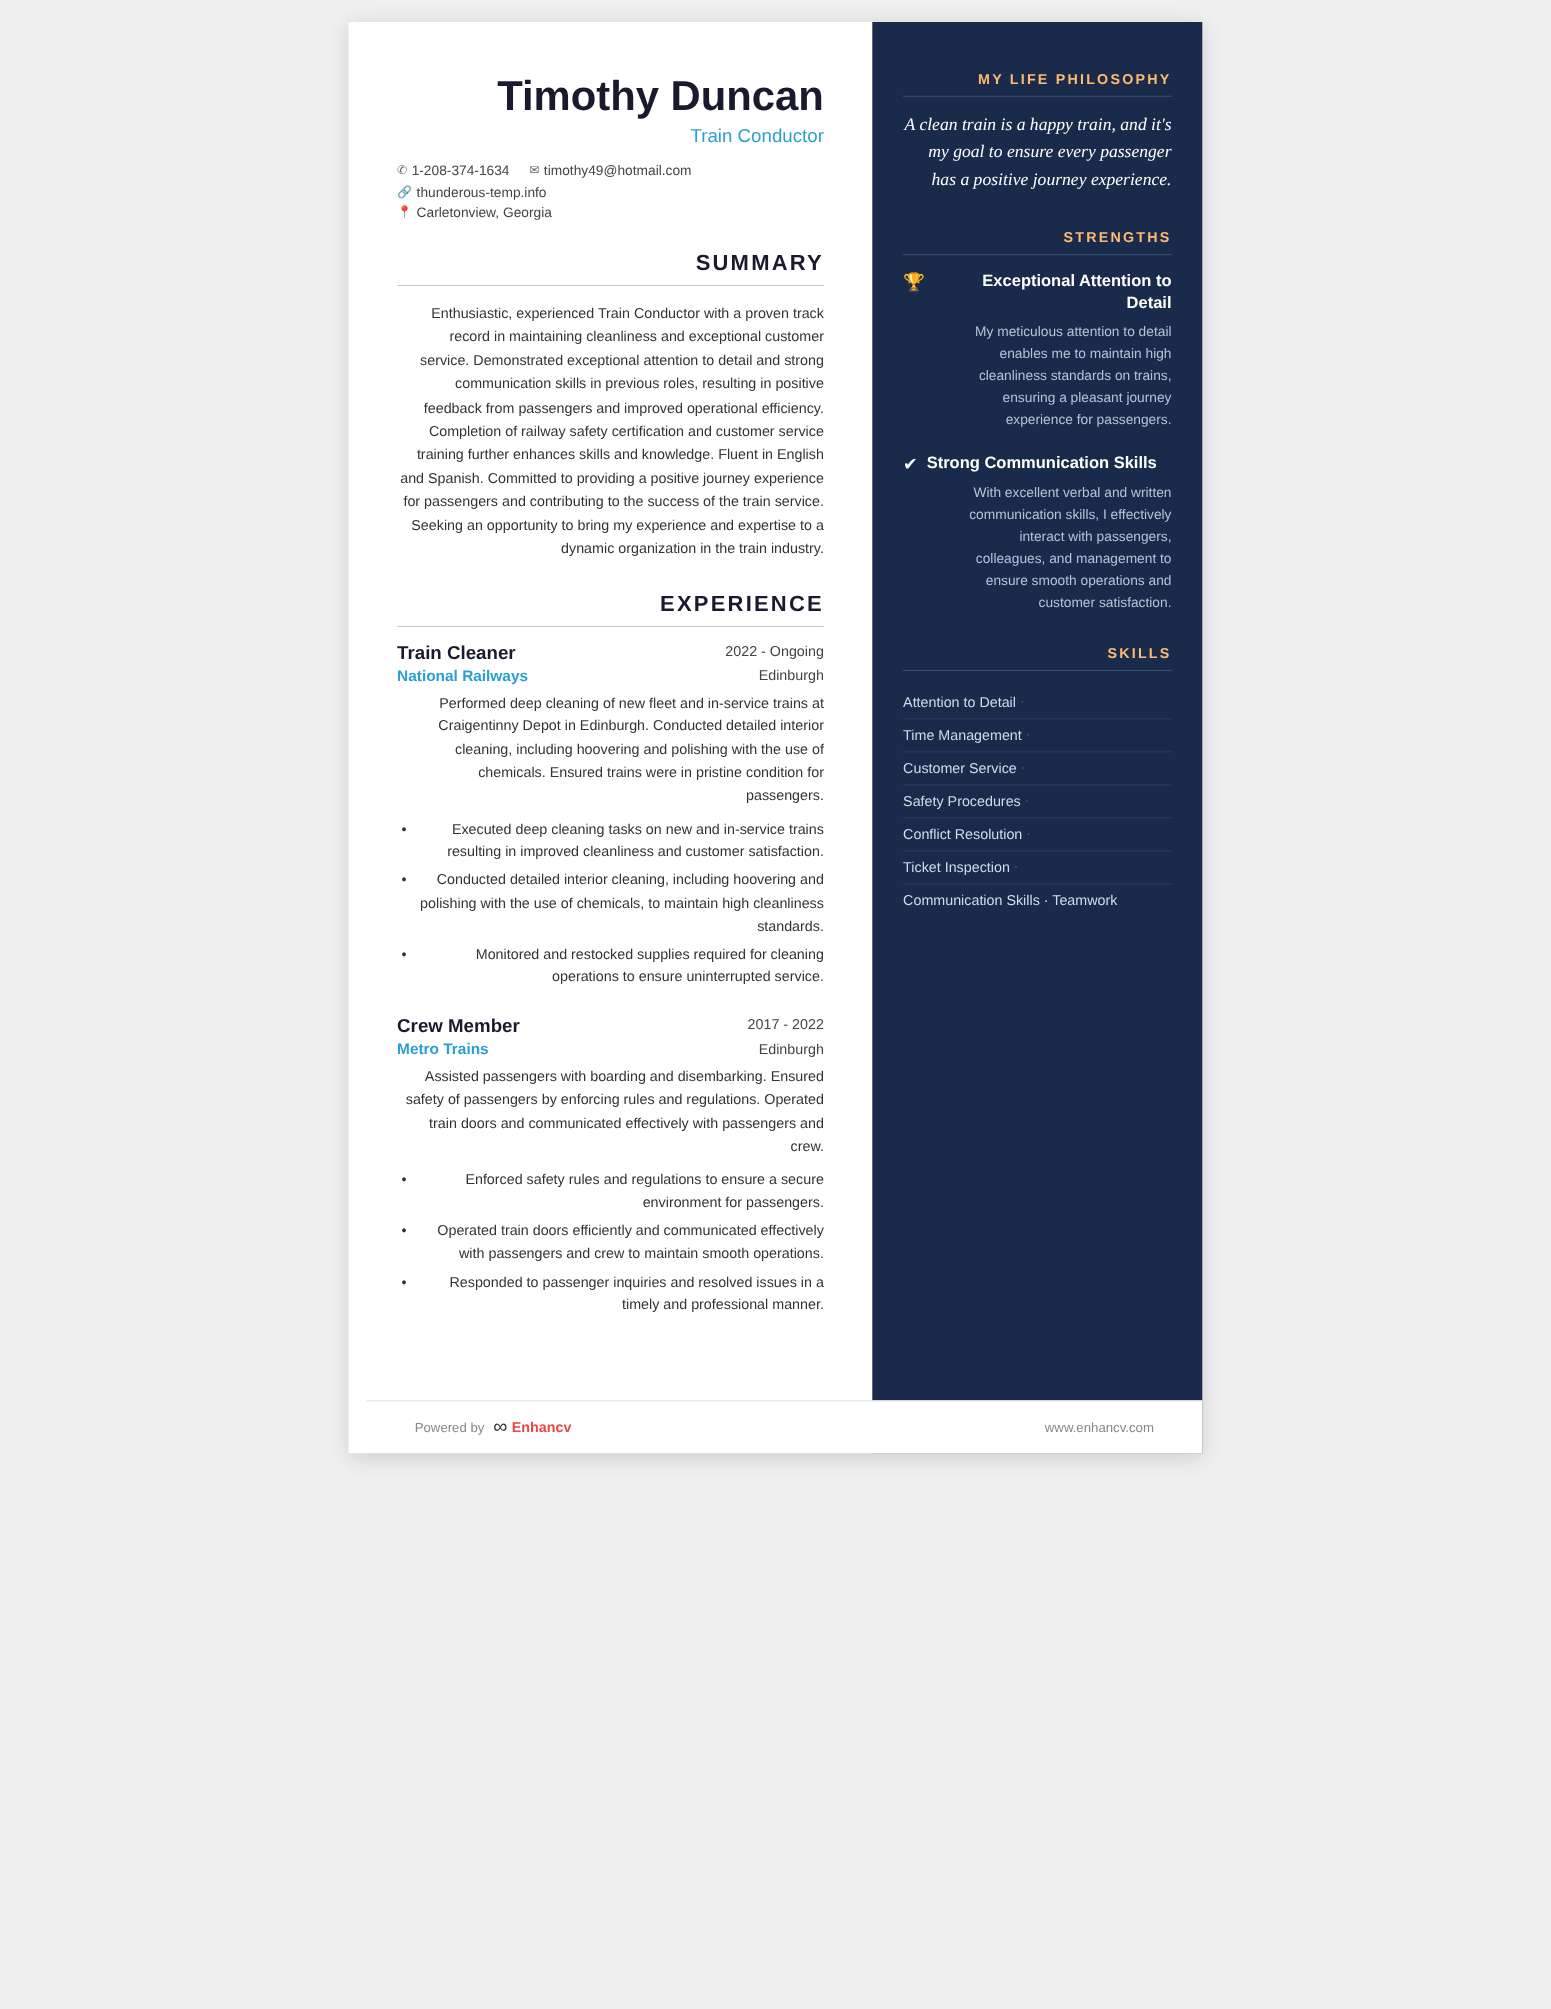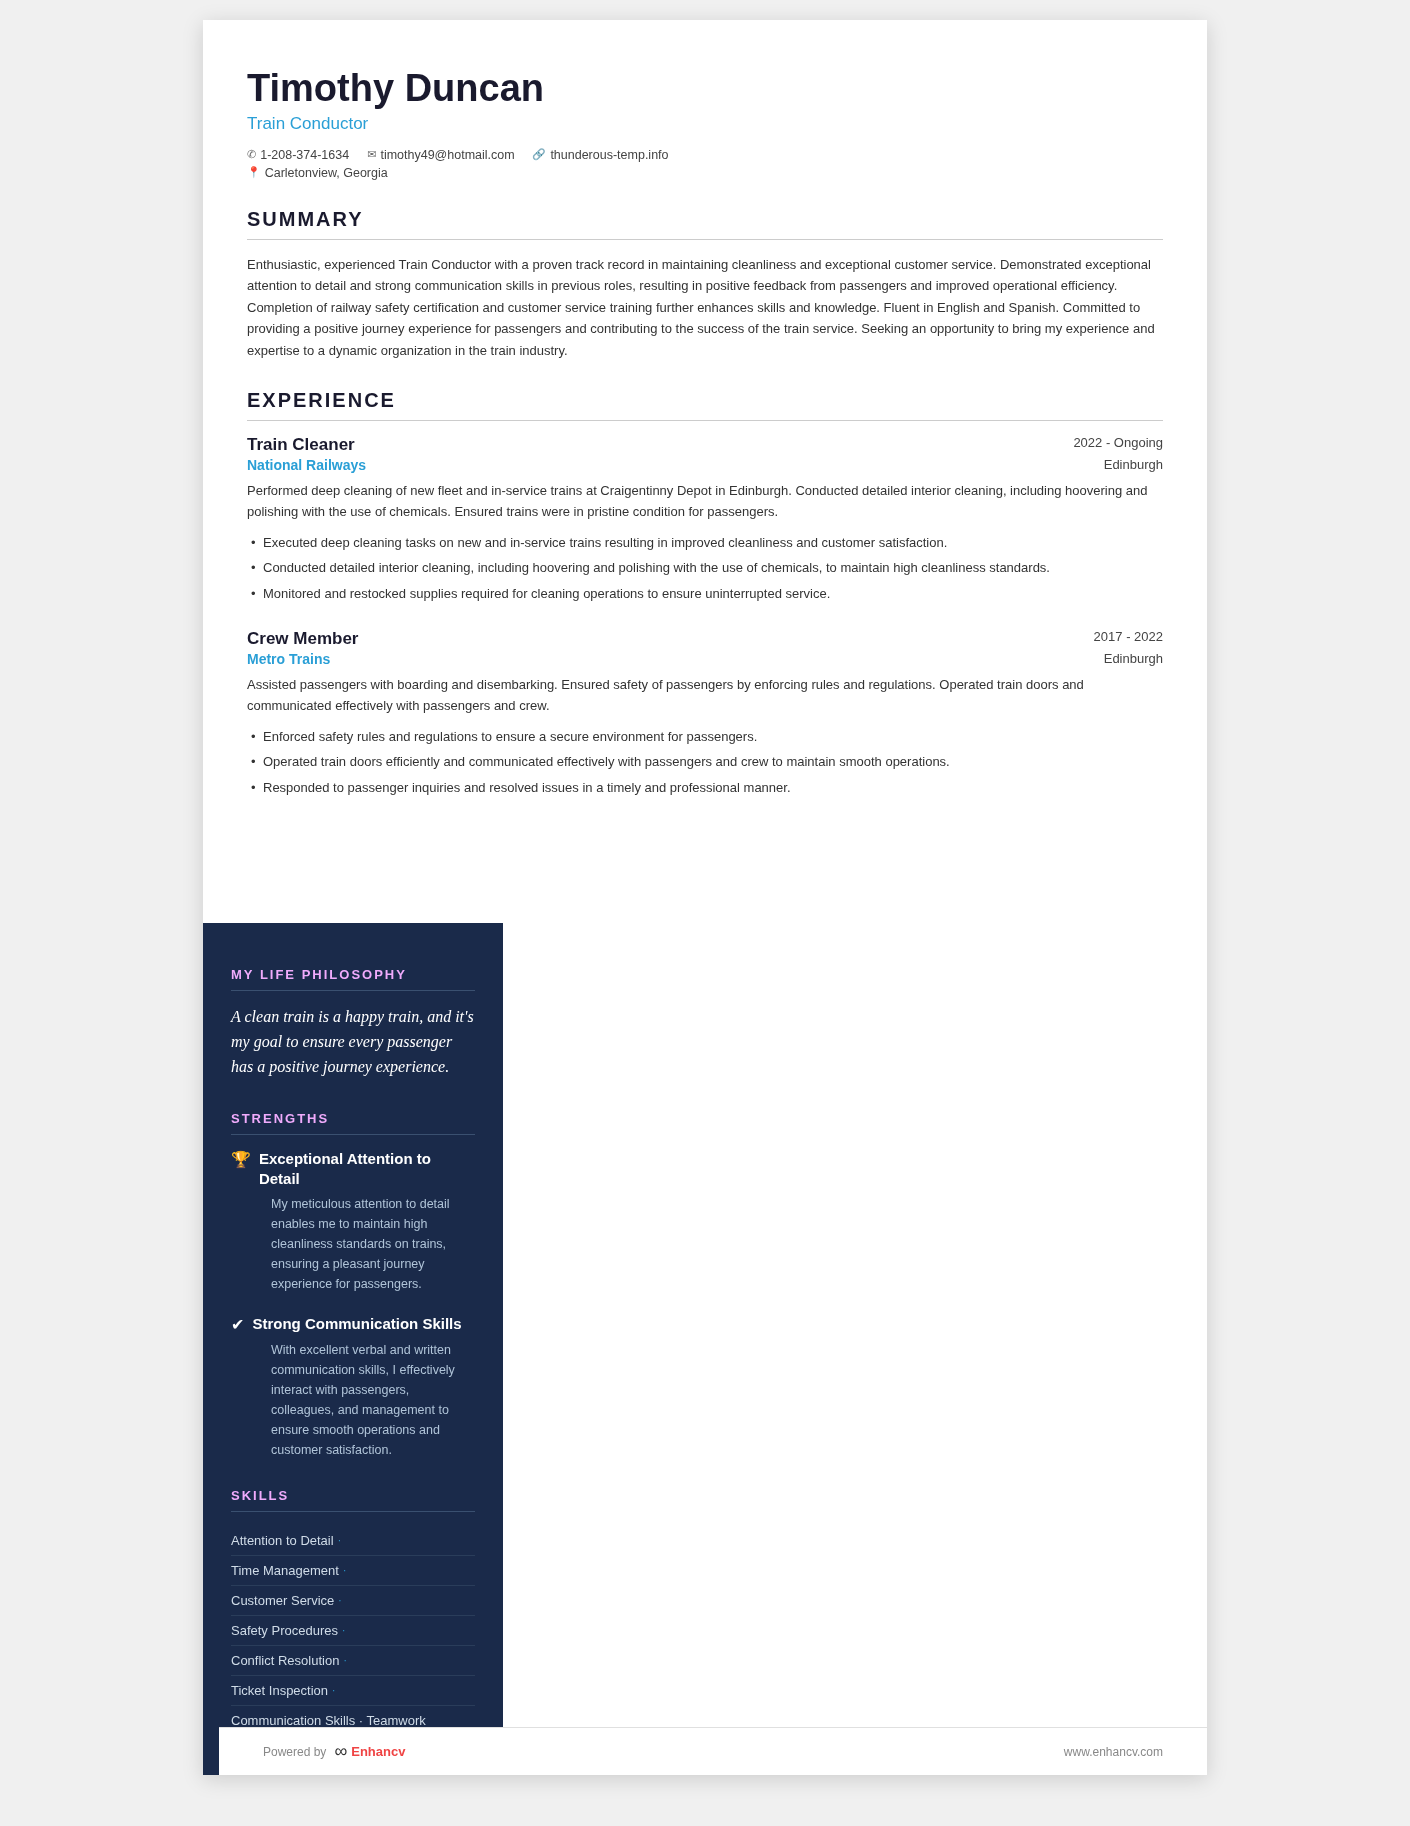--- a/index.html
+++ b/index.html
@@ -6,27 +6,27 @@
     body {
       font-family: 'Georgia', serif;
       background: #f0f0f0;
       display: flex;
       justify-content: center;
       align-items: flex-start;
       min-height: 100vh;
       padding: 20px;
     }
     .resume-wrapper {
-      width: 1004px;
+      width: 776px;
       min-height: 1220px;
       background: white;
       display: flex;
-      flex-direction: column;
       box-shadow: 0 4px 20px rgba(0,0,0,0.15);
       position: relative;
+      text-align: right;
     }
     
     .main-col {
       flex: 1;
       padding: 48px 44px 40px 44px;
       background: #fff;
     }
     .candidate-name {
       font-size: 38px;
       font-weight: 800;
@@ -159,21 +159,21 @@
     .sidebar-col {
       width: 300px;
       background: #1a2a4a;
       padding: 44px 28px 40px 28px;
       color: #fff;
     }
     .sidebar-section-title {
       font-size: 13px;
       font-weight: 700;
       letter-spacing: 2px;
-      color: #f0abfc;
+      color: #fdba74;
       text-transform: uppercase;
       margin-bottom: 8px;
       font-family: 'Arial', sans-serif;
     }
     .sidebar-divider {
       border: none;
       border-top: 1.5px solid #3a5070;
       margin-bottom: 14px;
     }
     .philosophy-text {

